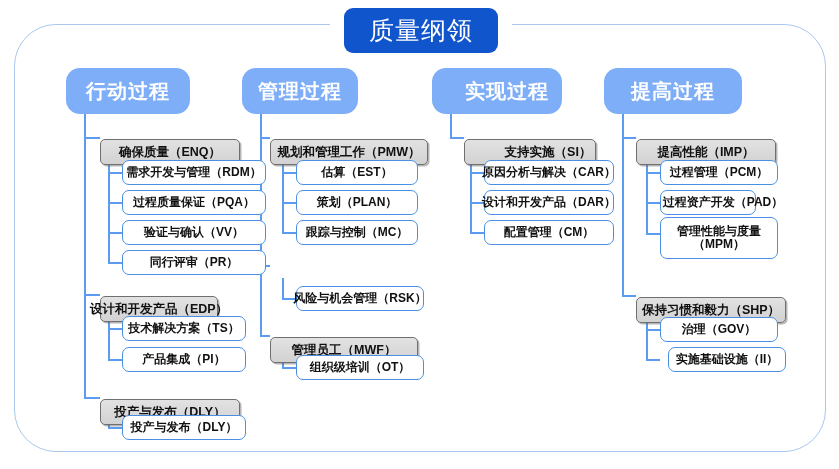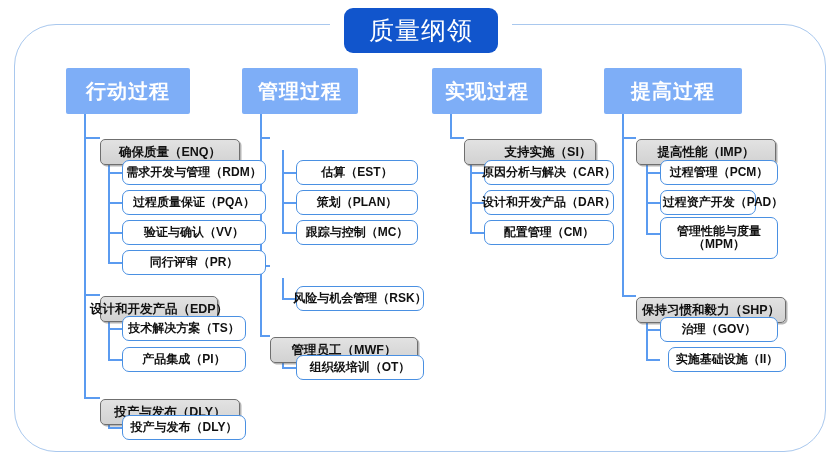--- a/index.html
+++ b/index.html
@@ -24,21 +24,21 @@
   .root{
     position:absolute;left:344px;top:8px;width:154px;height:45px;
     background:#1155cc;border-radius:9px;
     display:flex;align-items:center;justify-content:center;
     color:#ffffff;font-size:25px;font-weight:400;letter-spacing:1px;
   }
 
   
   .col-head{
     position:absolute;height:46px;
-    background:#7eaef7;border-radius:2px;
+    background:#7eaef7;border-radius:14px;
     display:flex;align-items:center;justify-content:center;
     color:#ffffff;font-size:20px;font-weight:bold;letter-spacing:1px;
   }
 
   
   .g2{
     position:absolute;height:26px;box-sizing:border-box;
     background:linear-gradient(180deg,#e2e2e2 0%,#d2d2d2 100%);
     border:1.4px solid #6f6f6f;border-radius:5px;
     display:flex;align-items:center;justify-content:center;
@@ -69,21 +69,21 @@
 
 <div id="stage">
 
   <div class="frame"></div>
   <div class="frame-gap"></div>
 
   <div class="root">质量纲领</div>
 
   <div class="col-head" style="left:66px;top:68px;width:124px;">行动过程</div>
   <div class="col-head" style="left:242px;top:68px;width:116px;">管理过程</div>
-  <div class="col-head" style="left:432px;top:68px;width:110px;">实现过程</div>
+  <div class="col-head" style="left:432px;top:68px;width:110px;padding-left:20px;">实现过程</div>
   <div class="col-head" style="left:604px;top:68px;width:138px;">提高过程</div>
 
   <div class="ln v" style="left:84px;top:114px;height:22px;"></div>
   <div class="ln v" style="left:260px;top:114px;height:22px;"></div>
   <div class="ln v" style="left:450px;top:114px;height:22px;"></div>
   <div class="ln v" style="left:622px;top:114px;height:22px;"></div>
 
   <div class="ln v" style="left:84px;top:136px;height:262px;"></div>
   <div class="ln h" style="left:84px;top:137px;width:16px;"></div>
   <div class="ln h" style="left:84px;top:294px;width:16px;"></div>
@@ -144,20 +144,21 @@
   <div class="b3" style="left:122px;top:220px;width:144px;">验证与确认（VV）</div>
   <div class="b3" style="left:122px;top:250px;width:144px;">同行评审（PR）</div>
 
   <div class="g2" style="left:100px;top:281px;width:118px;">设计和开发产品（EDP）</div>
   <div class="b3" style="left:122px;top:316px;width:124px;">技术解决方案（TS）</div>
   <div class="b3" style="left:122px;top:347px;width:124px;">产品集成（PI）</div>
 
   <div class="g2" style="left:100px;top:384px;width:140px;">投产与发布（DLY）</div>
   <div class="b3" style="left:122px;top:415px;width:124px;">投产与发布（DLY）</div>
 
+  <div class="g2" style="left:270px;top:124px;width:158px;">规划和管理工作（PMW）</div>
   <div class="b3" style="left:296px;top:160px;width:122px;">估算（EST）</div>
   <div class="b3" style="left:296px;top:190px;width:122px;">策划（PLAN）</div>
   <div class="b3" style="left:296px;top:220px;width:122px;">跟踪与控制（MC）</div>
 
   <div class="b3" style="left:296px;top:286px;width:128px;">风险与机会管理（RSK）</div>
 
   <div class="g2" style="left:270px;top:322px;width:148px;">管理员工（MWF）</div>
   <div class="b3" style="left:296px;top:355px;width:128px;">组织级培训（OT）</div>
 
   <div class="g2" style="left:464px;top:124px;width:132px;padding-left:36px;">支持实施（SI）</div>

